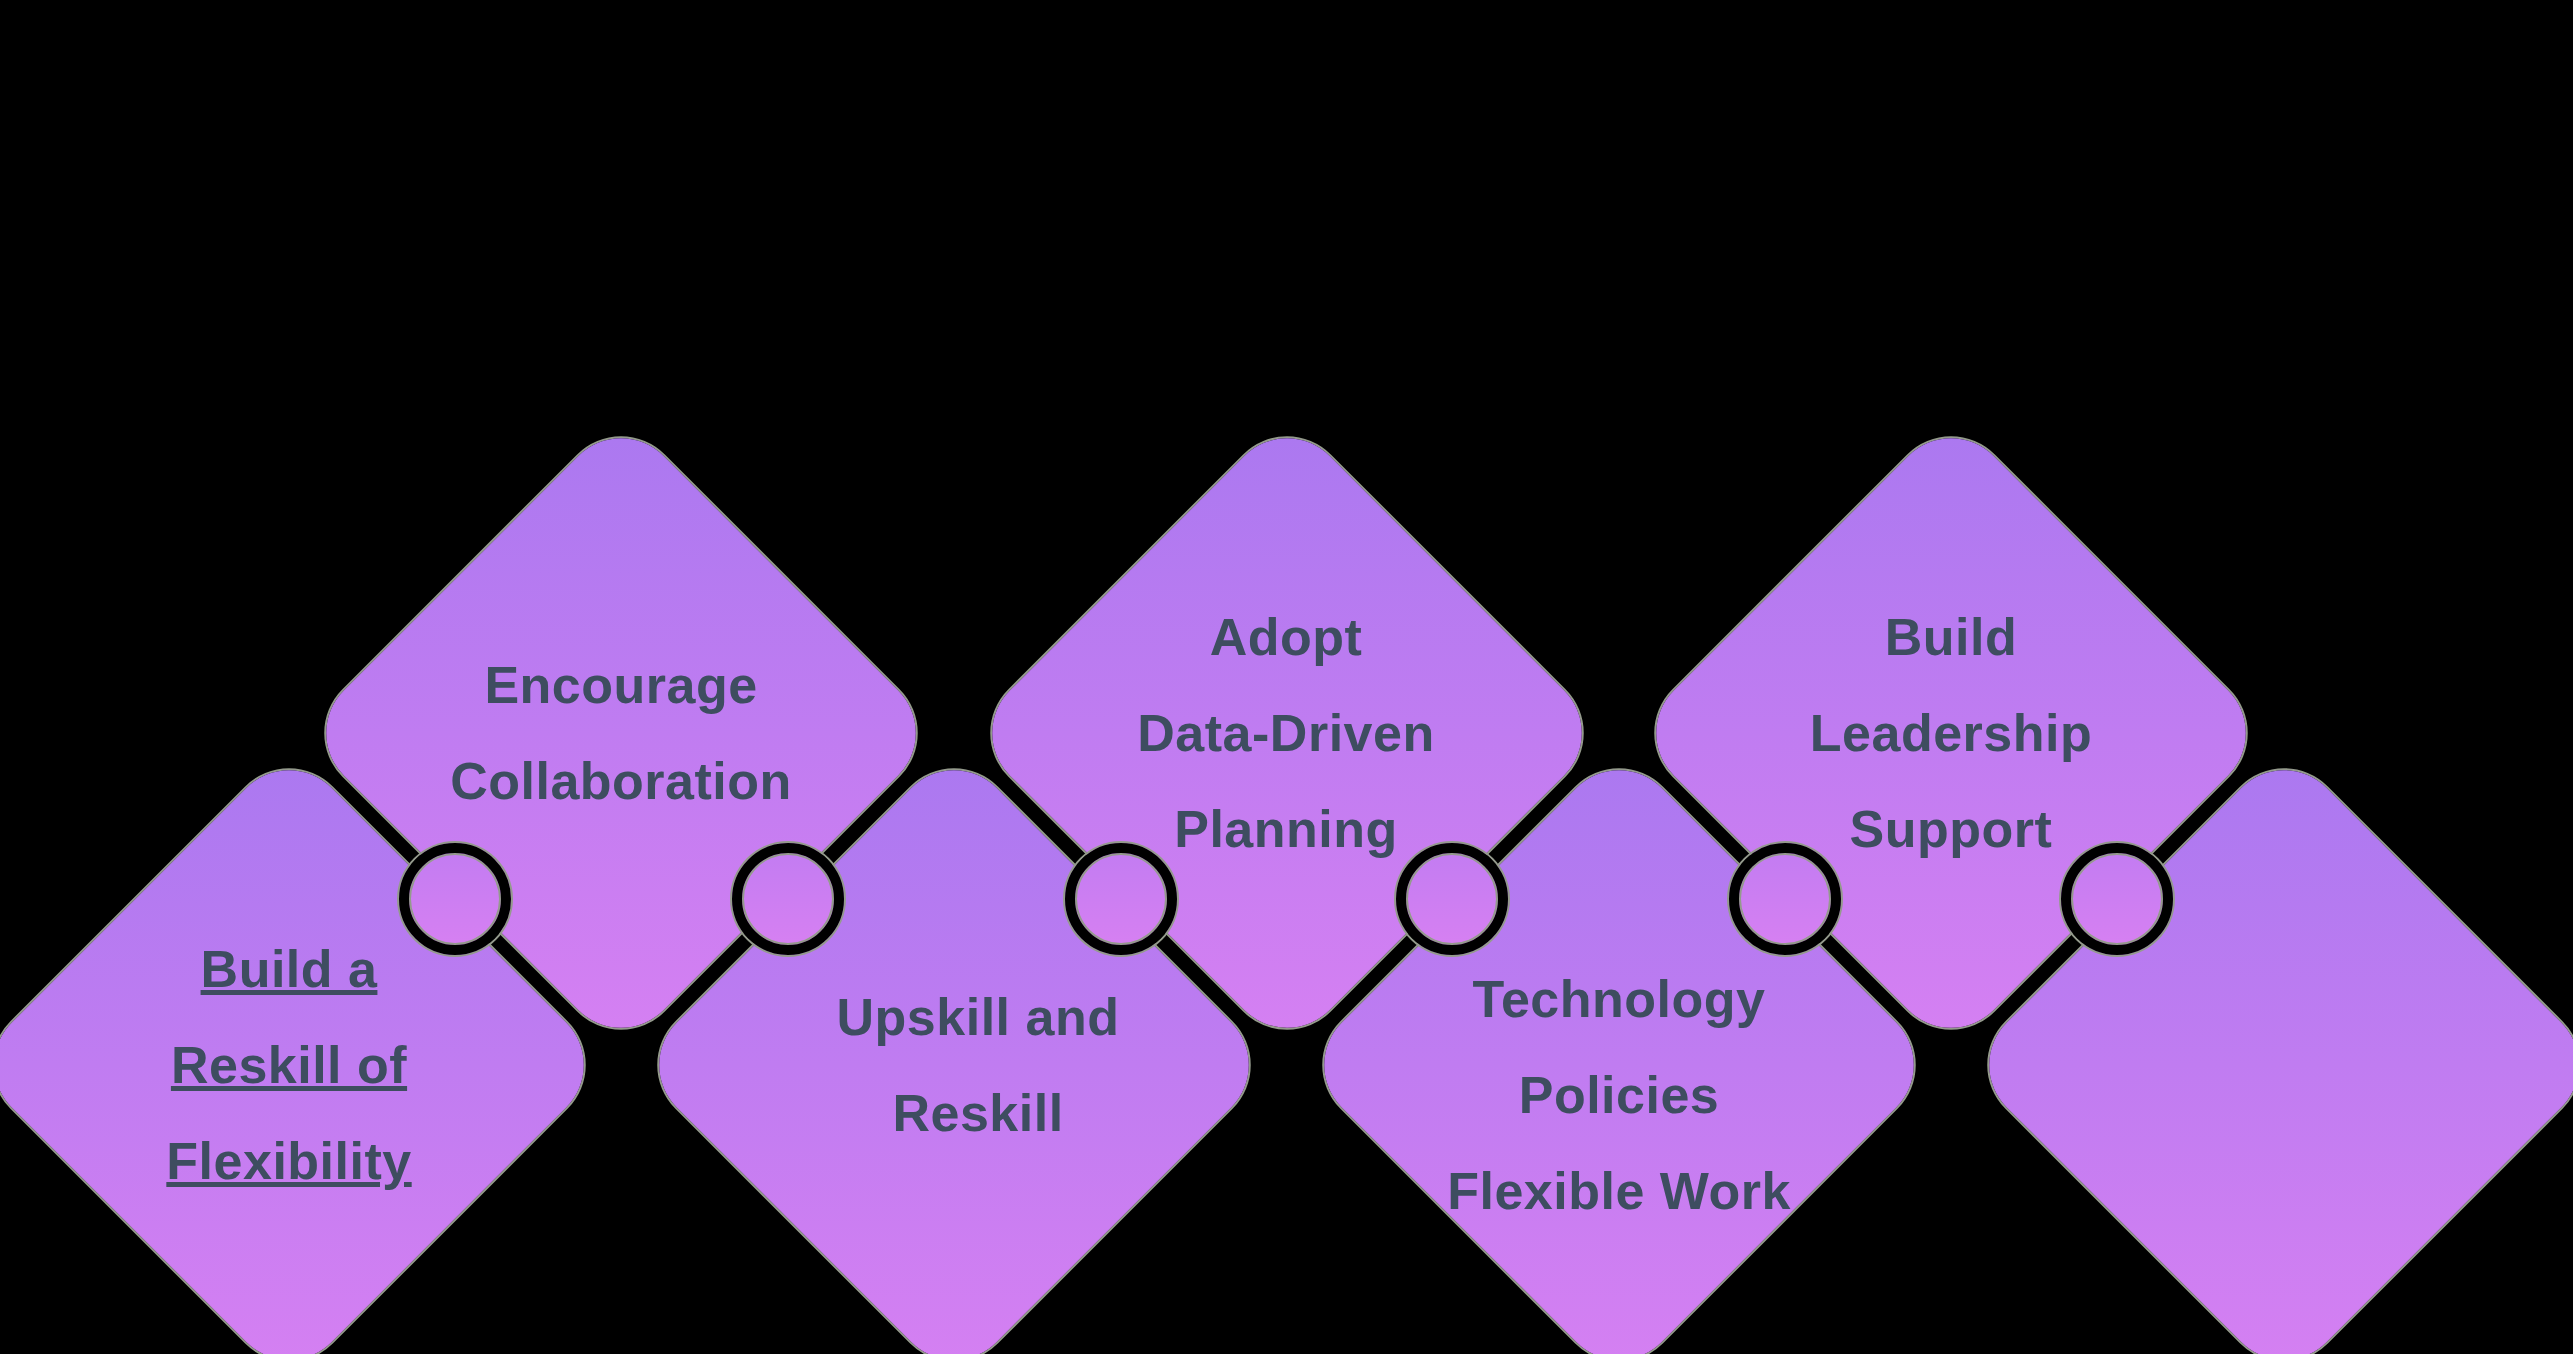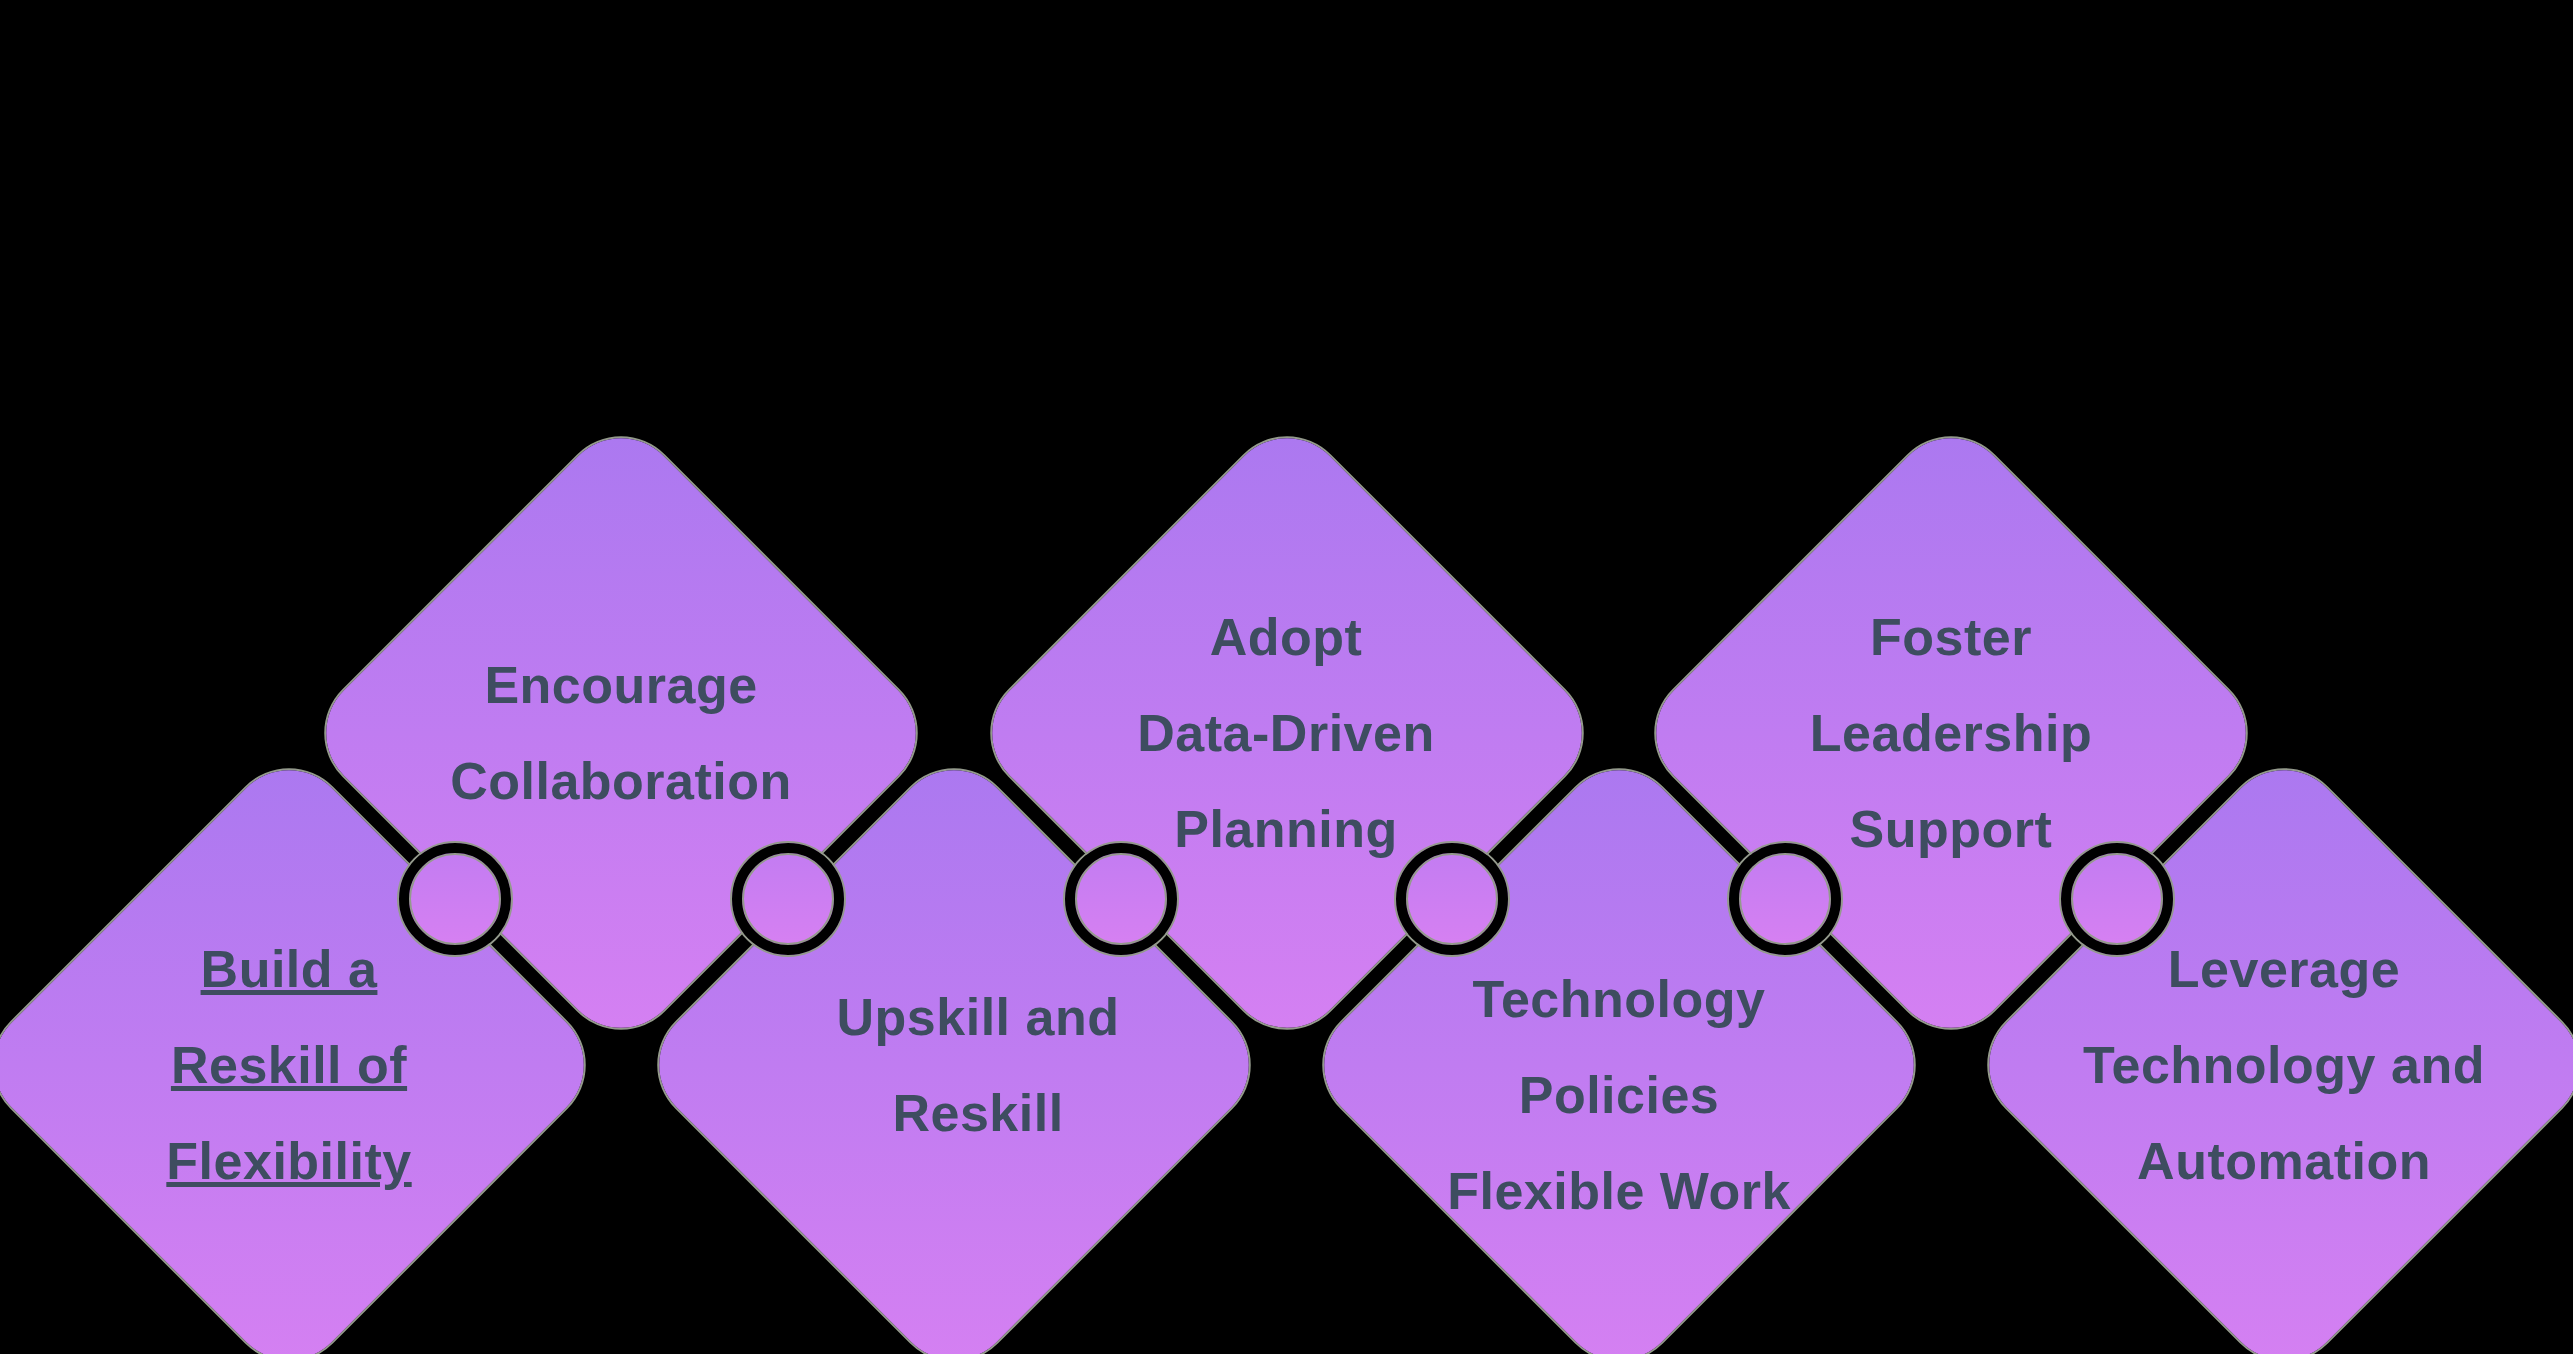--- a/index.html
+++ b/index.html
@@ -97,24 +97,19 @@
     <span class="ln">Planning</span>
   </div>
 
   <div class="label" style="left:1389px; top:951px;">
     <span class="ln">Technology</span>
     <span class="ln">Policies</span>
     <span class="ln">Flexible Work</span>
   </div>
 
   <div class="label" style="left:1721px; top:589px;">
-    <span class="ln">Foster</span>
+    <span class="ln">Build</span>
     <span class="ln">Leadership</span>
     <span class="ln">Support</span>
   </div>
 
-  <div class="label" style="left:2054px; top:921px;">
-    <span class="ln">Leverage</span>
-    <span class="ln">Technology and</span>
-    <span class="ln">Automation</span>
-  </div>
 
 </div>
 
 </body></html>

